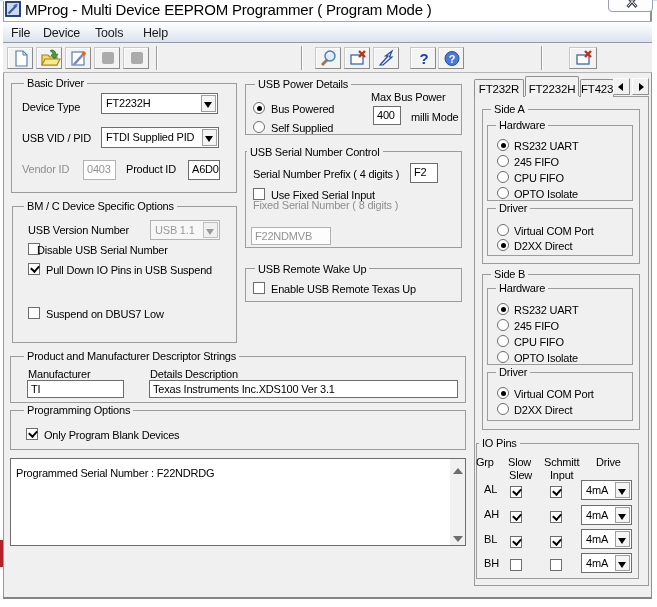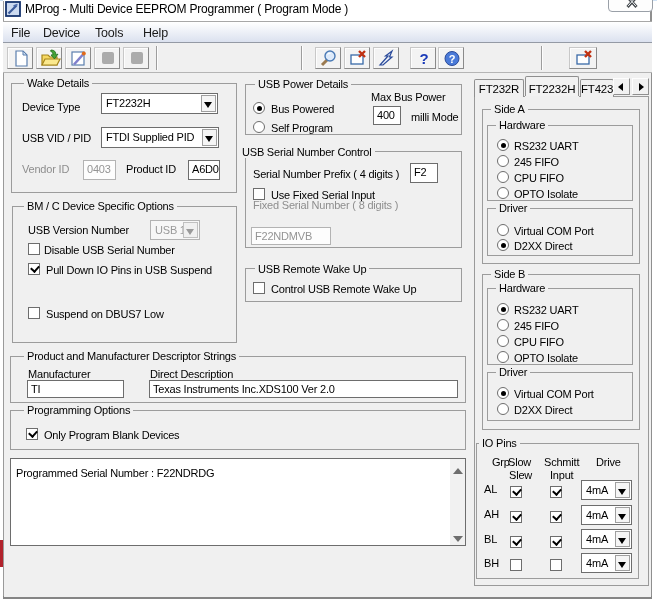--- a/index.html
+++ b/index.html
@@ -32,21 +32,21 @@
 <div class="abs" style="left:3px;top:1px;width:1px;height:597px;background:#9a9a9a"></div>
 <div class="abs" style="left:650px;top:1px;width:2px;height:597px;background:#8f8f8f"></div>
 <div class="abs" style="left:3px;top:596px;width:649px;height:3px;background:#858585"></div>
 <div class="abs" style="left:0;top:540px;width:3px;height:27px;background:#b1222c"></div>
 
 <svg class="abs" style="left:5px;top:1px" width="16" height="16" viewBox="0 0 16 16">
 <rect x="1" y="1" width="14" height="14" fill="#ccdaf0" stroke="#16346e" stroke-width="1.8"></rect>
 <line x1="3.5" y1="12.5" x2="11.5" y2="4.5" stroke="#3a5a9a" stroke-width="2.2"></line>
 <line x1="8.5" y1="5" x2="12.5" y2="3.5" stroke="#4a6aaa" stroke-width="1.4"></line>
 </svg>
-<div class="lb" style="left:25px;top:3px;font-size:12px">MProg - Multi Device EEPROM Programmer ( Program Mode )</div>
+<div class="lb" style="left:25px;top:3px;font-size:15px">MProg - Multi Device EEPROM Programmer ( Program Mode )</div>
 
 <div class="abs" style="left:608px;top:-9px;width:45px;height:21px;background:#fdfdfd;border:1px solid #9aa0a8;border-radius:4px"></div>
 <svg class="abs" style="left:626px;top:0" width="12" height="9" viewBox="0 0 12 9">
 <path d="M1.5 -3 L10.5 7 M10.5 -3 L1.5 7" stroke="#45494d" stroke-width="3" fill="none"></path>
 <path d="M2 -3 L10 6.2 M10 -3 L2 6.2" stroke="#f2f6f9" stroke-width="1" fill="none"></path>
 </svg>
 
 <div class="abs" style="left:3px;top:21px;width:649px;height:22px;background:linear-gradient(#ffffff,#dbe1ef);border-top:1px solid #a7a7a7;border-bottom:1px solid #949aa5"></div>
 <div class="lb" style="left:11px;top:27px;font-size:12.5px;color:#1a1a1a">File</div>
 <div class="lb" style="left:43px;top:27px;font-size:12.5px;color:#1a1a1a">Device</div>
@@ -121,82 +121,82 @@
 <div class="tbtn" style="left:569px;top:47px;width:28px">
     <svg width="24" height="19" viewBox="0 0 24 19">
 <rect x="5" y="6" width="12" height="9" fill="#fff" stroke="#3a6aa8" stroke-width="1.3"></rect>
 <path d="M13 2 l6 6 M19 2 l-6 6" stroke="#c03010" stroke-width="2.4"></path>
     </svg>
   </div>
 
 <div class="abs" style="left:4px;top:73px;width:647px;height:524px;background:#f0f0f0"></div>
 
 <div class="g" style="left:11px;top:83px;width:226px;height:110px"></div>
-<div class="gl" style="left:24px;top:77px">Wake Details</div>
+<div class="gl" style="left:24px;top:77px">Basic Driver</div>
 <div class="lb" style="left:22px;top:101px">Device Type</div>
 <div class="combo" style="left:101px;top:93px;width:117px;height:21px">FT2232H<span class="cbtn"></span></div>
 <div class="lb" style="left:22px;top:132px">USB VID / PID</div>
 <div class="combo" style="left:101px;top:127px;width:118px;height:21px">FTDI Supplied PID<span class="cbtn"></span></div>
 <div class="lb dis" style="left:22px;top:163px">Vendor ID</div>
 <div class="tx dtx" style="left:83px;top:160px;width:33px;height:20px">0403</div>
 <div class="lb" style="left:126px;top:163px">Product ID</div>
 <div class="tx" style="left:188px;top:160px;width:32px;height:20px">A6D0</div>
 
 <div class="g" style="left:12px;top:206px;width:225px;height:137px"></div>
 <div class="gl" style="left:24px;top:200px">BM / C Device Specific Options</div>
 <div class="lb" style="left:28px;top:224px">USB Version Number</div>
-<div class="combo dcombo" style="left:150px;top:220px;width:50px;height:20px">USB 1.1<span class="cbtn"></span></div>
+<div class="combo dcombo" style="left:150px;top:220px;width:70px;height:20px">USB 1.1<span class="cbtn"></span></div>
 <div class="cb" style="left:28px;top:243px"></div>
-<div class="lb" style="left:44px;top:244px">Disable USB Serial Number</div>
+<div class="lb" style="left:37px;top:244px">Disable USB Serial Number</div>
 <div class="cb c" style="left:28px;top:263px"></div>
 <div class="lb" style="left:46px;top:264px">Pull Down IO Pins in USB Suspend</div>
 <div class="cb" style="left:28px;top:307px"></div>
 <div class="lb" style="left:46px;top:308px">Suspend on DBUS7 Low</div>
 
 <div class="g" style="left:10px;top:356px;width:456px;height:47px"></div>
 <div class="gl" style="left:24px;top:350px">Product and Manufacturer Descriptor Strings</div>
 <div class="lb" style="left:28px;top:368px">Manufacturer</div>
 <div class="tx" style="left:27px;top:380px;width:97px;height:18px">TI</div>
-<div class="lb" style="left:150px;top:368px">Direct Description</div>
-<div class="tx" style="left:149px;top:380px;width:309px;height:18px">Texas Instruments Inc.XDS100 Ver 2.0</div>
+<div class="lb" style="left:150px;top:368px">Details Description</div>
+<div class="tx" style="left:149px;top:380px;width:309px;height:18px">Texas Instruments Inc.XDS100 Ver 3.1</div>
 
 <div class="g" style="left:10px;top:410px;width:456px;height:40px"></div>
 <div class="gl" style="left:24px;top:404px">Programming Options</div>
 <div class="cb c" style="left:26px;top:428px"></div>
 <div class="lb" style="left:44px;top:429px">Only Program Blank Devices</div>
 
 <div class="abs" style="left:10px;top:458px;width:456px;height:88px;background:#fff;border:1px solid #6d6d6d"></div>
 <div class="lb" style="left:16px;top:467px">Programmed Serial Number : F22NDRDG</div>
 <div class="abs" style="left:450px;top:459px;width:15px;height:86px;background:#f1f1f1"></div>
 <div class="abs" style="left:453px;top:468px;border:5px solid transparent;border-bottom:6px solid #6e6e6e;border-top:none"></div>
 <div class="abs" style="left:453px;top:536px;border:5px solid transparent;border-top:6px solid #6e6e6e;border-bottom:none"></div>
 
 <div class="g" style="left:245px;top:84px;width:217px;height:51px"></div>
 <div class="gl" style="left:255px;top:78px">USB Power Details</div>
 <div class="rd s" style="left:253px;top:102px"></div>
 <div class="lb" style="left:271px;top:103px">Bus Powered</div>
 <div class="rd" style="left:253px;top:121px"></div>
-<div class="lb" style="left:271px;top:122px">Self Program</div>
+<div class="lb" style="left:271px;top:122px">Self Supplied</div>
 <div class="lb" style="left:371px;top:91px">Max Bus Power</div>
 <div class="tx" style="left:373px;top:106px;width:28px;height:19px">400</div>
 <div class="lb" style="left:411px;top:111px">milli Mode</div>
 
 <div class="g" style="left:245px;top:151px;width:217px;height:97px"></div>
-<div class="gl" style="left:239px;top:146px">USB Serial Number Control</div>
+<div class="gl" style="left:247px;top:146px">USB Serial Number Control</div>
 <div class="lb" style="left:253px;top:168px">Serial Number Prefix ( 4 digits )</div>
 <div class="tx" style="left:410px;top:163px;width:28px;height:20px">F2</div>
 <div class="cb" style="left:253px;top:188px"></div>
 <div class="lb" style="left:271px;top:189px">Use Fixed Serial Input</div>
 <div class="lb dis" style="left:253px;top:199px">Fixed Serial Number ( 8 digits )</div>
 <div class="tx dtx" style="left:251px;top:227px;width:80px;height:18px">F22NDMVB</div>
 
 <div class="g" style="left:245px;top:268px;width:217px;height:34px"></div>
 <div class="gl" style="left:255px;top:263px">USB Remote Wake Up</div>
 <div class="cb" style="left:253px;top:282px"></div>
-<div class="lb" style="left:271px;top:283px">Control USB Remote Wake Up</div>
+<div class="lb" style="left:271px;top:283px">Enable USB Remote Texas Up</div>
 
 <div class="abs" style="left:474px;top:96px;width:175px;height:490px;background:#f0f0f0;border:1px solid #9a9a9a"></div>
 <div class="tab" style="left:474px;top:79px;width:50px;height:18px;line-height:18px">FT232R</div>
 <div class="tab" style="left:525px;top:76px;width:54px;height:21px;line-height:24px;background:#f2f2f2;z-index:2">FT2232H</div>
 <div class="tab" style="left:580px;top:79px;width:34px;height:18px;line-height:18px;overflow:hidden">FT423</div>
 <div class="spin" style="left:613px;top:78px">
     <div class="abs" style="left:4px;top:4px;border:4px solid transparent;border-right:5px solid #000;border-left:none"></div>
   </div>
 <div class="spin" style="left:632px;top:78px">
     <div class="abs" style="left:6px;top:4px;border:4px solid transparent;border-left:5px solid #000;border-right:none"></div>
@@ -236,21 +236,21 @@
 <div class="lb" style="left:514px;top:352px">OPTO Isolate</div>
 <div class="g" style="left:487px;top:372px;width:146px;height:49px"></div>
 <div class="gl" style="left:496px;top:366px">Driver</div>
 <div class="rd s" style="left:497px;top:387px"></div>
 <div class="lb" style="left:514px;top:388px">Virtual COM Port</div>
 <div class="rd" style="left:497px;top:403px"></div>
 <div class="lb" style="left:514px;top:404px">D2XX Direct</div>
 
 <div class="g" style="left:476px;top:443px;width:163px;height:136px"></div>
 <div class="gl" style="left:479px;top:437px">IO Pins</div>
-<div class="lb" style="left:492px;top:456px">Grp</div>
+<div class="lb" style="left:476px;top:456px">Grp</div>
 <div class="lb" style="left:508px;top:456px">Slow</div>
 <div class="lb" style="left:509px;top:469px">Slew</div>
 <div class="lb" style="left:544px;top:456px">Schmitt</div>
 <div class="lb" style="left:550px;top:469px">Input</div>
 <div class="lb" style="left:596px;top:456px">Drive</div>
 <div class="lb" style="left:484px;top:483px">AL</div>
 <div class="cb c" style="left:510px;top:486px"></div>
 <div class="cb c" style="left:550px;top:486px"></div>
 <div class="combo" style="left:581px;top:480px;width:51px;height:20px">4mA<span class="cbtn"></span></div>
 <div class="lb" style="left:484px;top:508px">AH</div>

